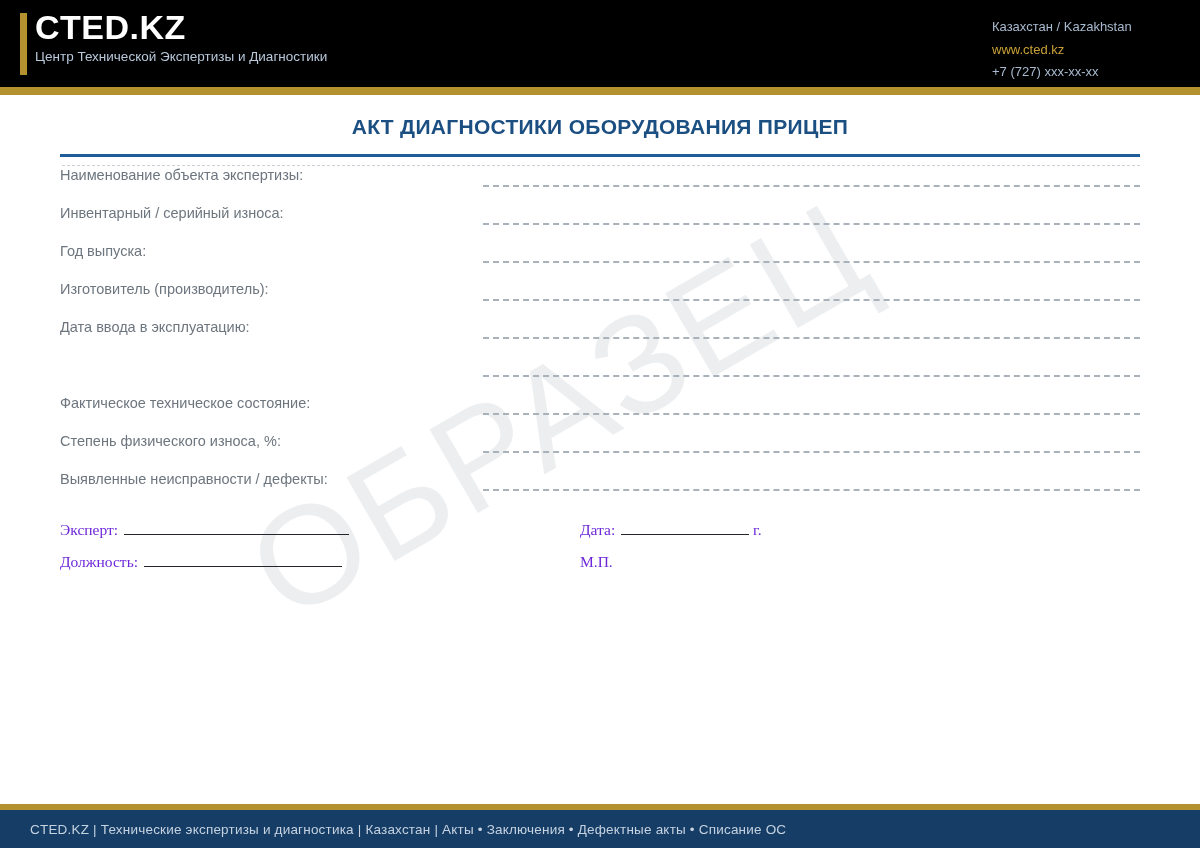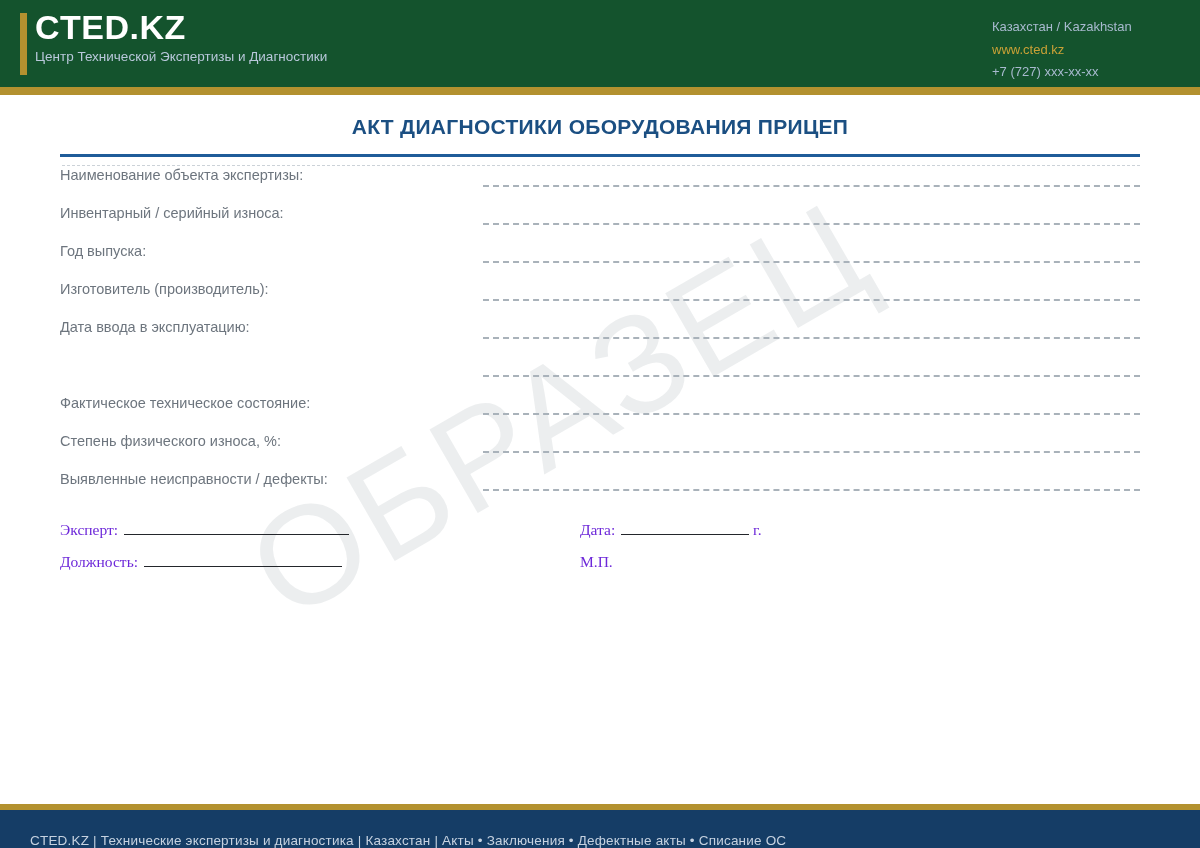--- a/index.html
+++ b/index.html
@@ -1,21 +1,21 @@
 <!DOCTYPE html>
 <html><head>
 <meta charset="utf-8">
 <style>
   * { margin:0; padding:0; box-sizing:border-box; }
   html,body { width:1200px; height:848px; background:#ffffff; overflow:hidden;
               font-family:"Liberation Sans", sans-serif; }
   .page { position:relative; width:1200px; height:848px; background:#ffffff; overflow:hidden; }
 
   
-  .header { position:relative; width:100%; height:87px; background:#14532d; }
+  .header { position:relative; width:100%; height:87px; background:#000000; }
   .logo-bar { position:absolute; left:20px; top:13px; width:7px; height:62px; background:#b3912f; }
   .logo-text { position:absolute; left:35px; top:8px; color:#ffffff; font-size:34px; font-weight:bold; letter-spacing:0.5px; }
   .logo-tagline { position:absolute; left:35px; top:49px; color:#b9c8db; font-size:13.5px; }
   .header-right { position:absolute; left:992px; top:16px; font-size:13px; line-height:22.5px; }
   .hr-country { color:#a8bacf; }
   .hr-site { color:#c9a136; }
   .hr-phone { color:#a8bacf; }
   .gold-strip { width:100%; height:8px; background:#b3912f; }
 
   
@@ -42,21 +42,21 @@
   .sig-row { position:relative; height:32px; }
   .sig-line { display:inline-block; border-bottom:1.5px solid #23262b; height:14px; vertical-align:baseline; margin-left:6px; }
   .line-expert { width:225px; }
   .line-position { width:198px; }
   .line-date { width:128px; }
   .sig-right { position:absolute; left:520px; top:0; }
 
   
   .footer-wrap { position:absolute; left:0; bottom:0; width:100%; }
   .footer-gold { width:100%; height:6px; background:#b3912f; }
-  .footer-bar { width:100%; height:38px; background:#153d66; display:flex; align-items:flex-end; }
+  .footer-bar { width:100%; height:38px; background:#153d66; display:flex; align-items:center; }
   .footer-text { padding-left:30px; color:#c6d2e0; font-size:13.5px; letter-spacing:0.2px; }
 </style>
 </head>
 <body>
 
 <div class="page">
 
   <div class="header">
     <div class="logo-bar"></div>
     <div class="logo-text">CTED.KZ</div>

